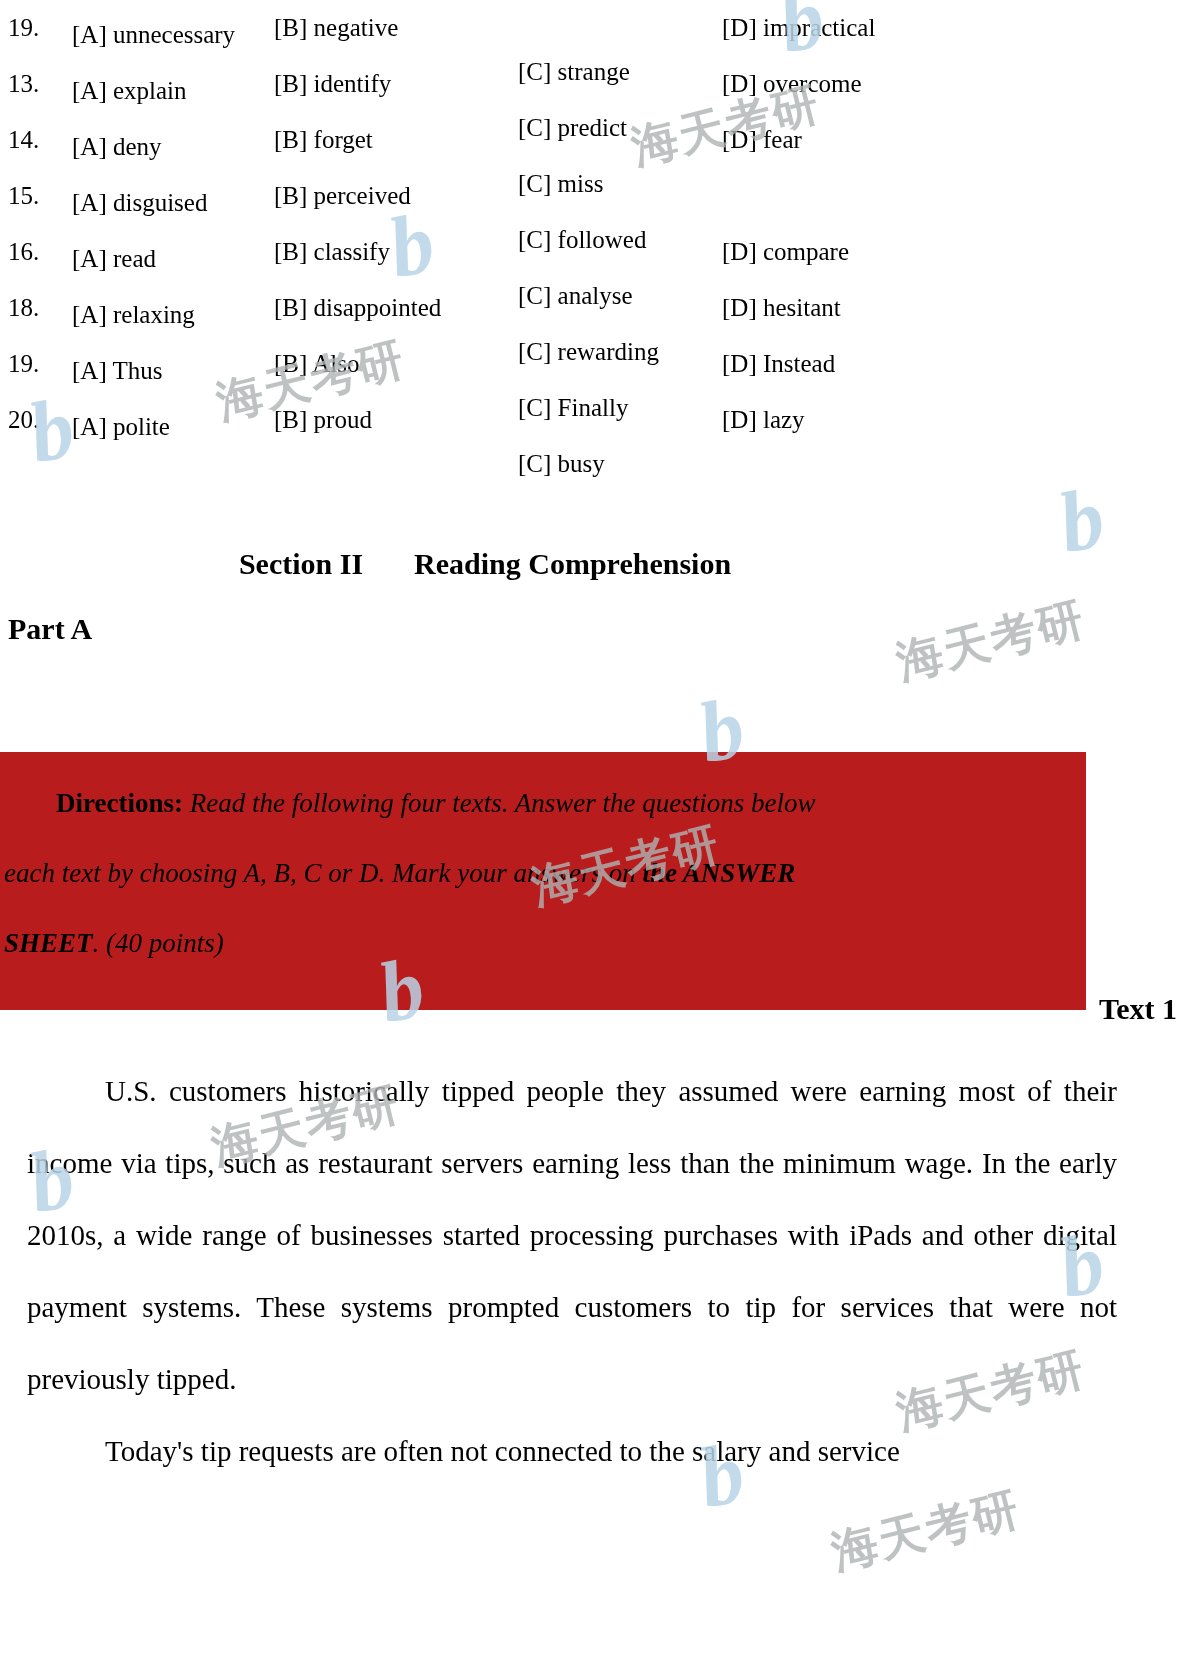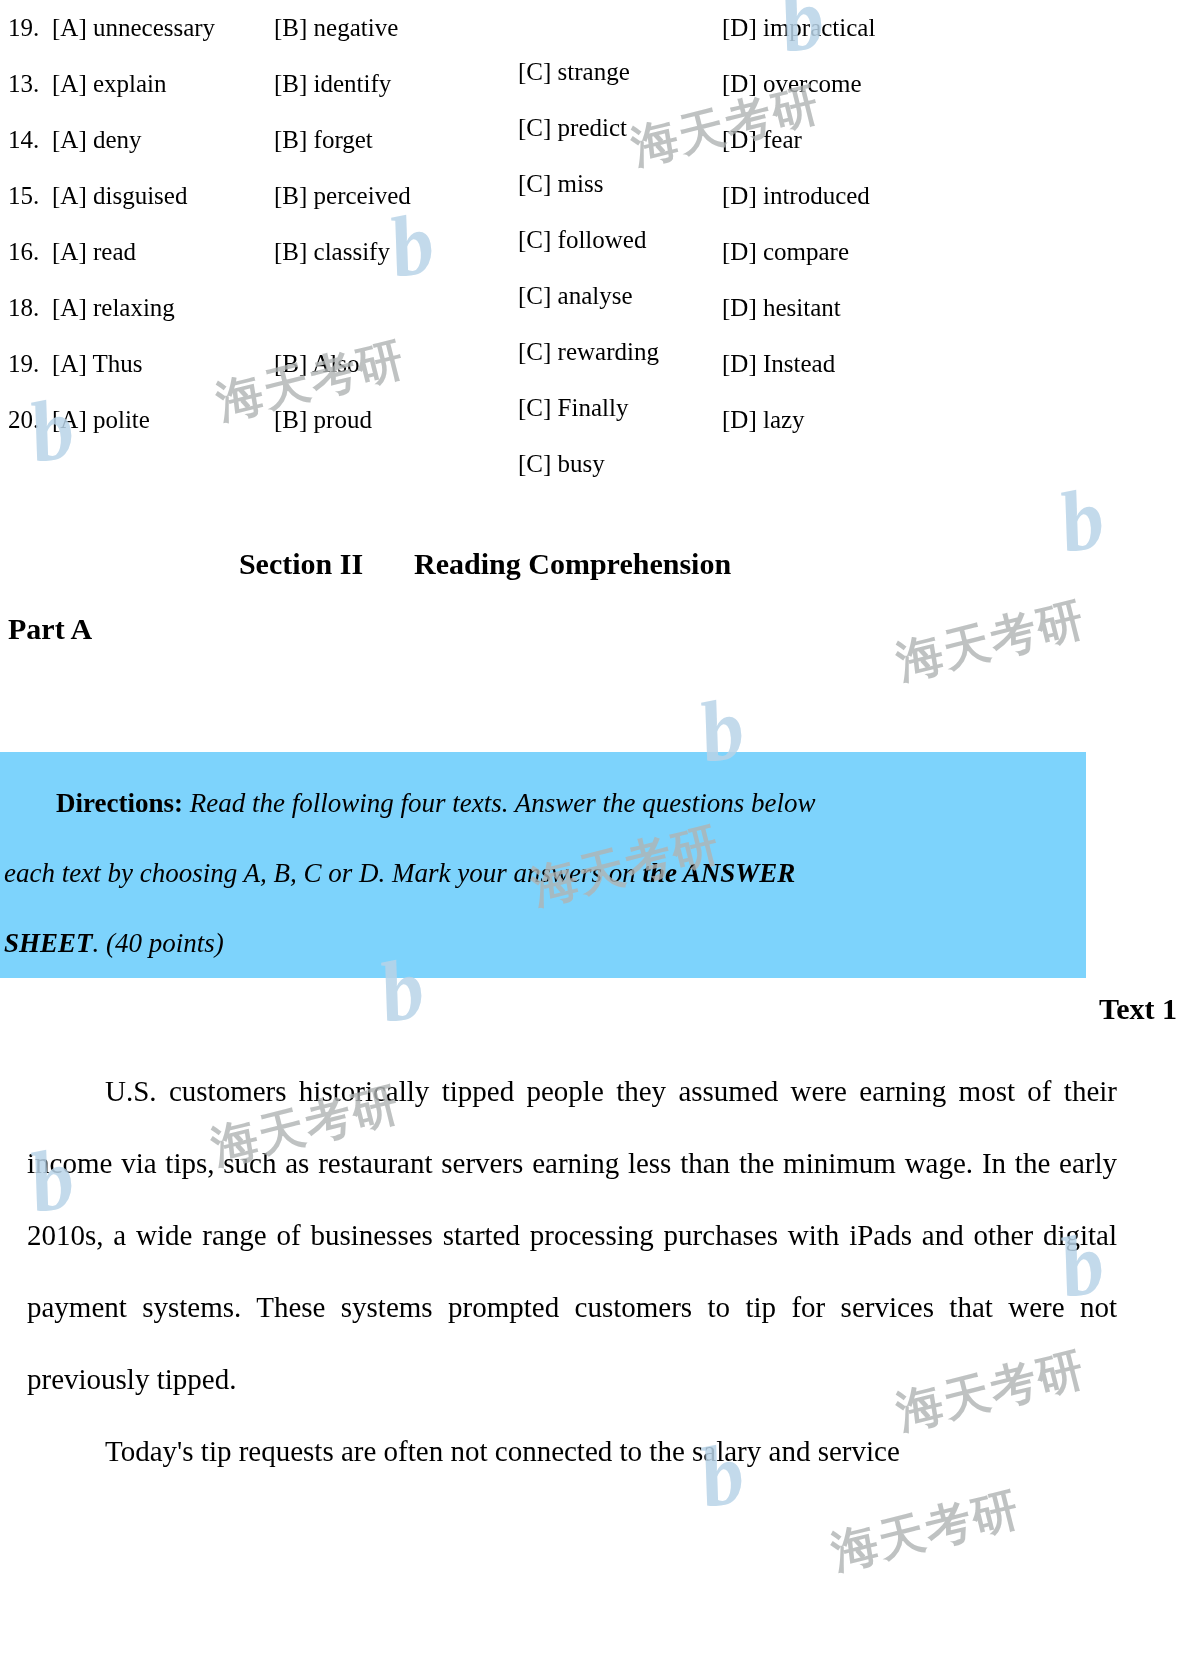--- a/index.html
+++ b/index.html
@@ -57,21 +57,21 @@
     height: 56px;
     font-size: 25px;
     line-height: 56px;
   }
   .opt-num {
     position: absolute;
     left: 8px;
     width: 48px;
     text-align: left;
   }
-  .opt-a { position: absolute; left: 52px; }
+  .opt-a { position: absolute; left: 72px; margin-top: 7px; }
   .opt-b { position: absolute; left: 274px; }
   .opt-c { position: absolute; left: 518px; margin-top: 44px; }
   .opt-d { position: absolute; left: 722px; }
 
   
   .opt-row.r17 .opt-d { left: 672px; }
 
   
   .section-heading {
     position: absolute;
@@ -93,22 +93,22 @@
     font-weight: bold;
     z-index: 2;
   }
 
   
   .directions {
     position: absolute;
     top: 752px;
     left: 0;
     width: 1086px;
-    background: #7dd3fc;
-    padding: 16px 0 0 0;
+    background: #b91c1c;
+    padding: 16px 0 32px 0;
     z-index: 2;
   }
   .dir-line {
     font-size: 27px;
     line-height: 70px;
     font-style: italic;
     padding: 0 4px;
     white-space: nowrap;
   }
   .dir-line.l1 { text-indent: 52px; }
@@ -177,35 +177,35 @@
     <span class="opt-b">[B] forget</span>
     <span class="opt-c">[C] miss</span>
     <span class="opt-d">[D] fear</span>
   </div>
 
   <div class="opt-row r15">
     <span class="opt-num">15.</span>
     <span class="opt-a">[A]  disguised</span>
     <span class="opt-b">[B] perceived</span>
     <span class="opt-c">[C] followed</span>
-    <span class="opt-d">[D] introduced</span>
   </div>
 
   <div class="opt-row r16">
     <span class="opt-num">16.</span>
     <span class="opt-a">[A]  read</span>
     <span class="opt-b">[B] classify</span>
     <span class="opt-c">[C] analyse</span>
     <span class="opt-d">[D] compare</span>
   </div>
 
 
   <div class="opt-row r18">
     <span class="opt-num">18.</span>
     <span class="opt-a">[A]  relaxing</span>
+    <span class="opt-b">[B] disappointed</span>
     <span class="opt-c">[C] rewarding</span>
     <span class="opt-d">[D] hesitant</span>
   </div>
 
   <div class="opt-row r19">
     <span class="opt-num">19.</span>
     <span class="opt-a">[A]  Thus</span>
     <span class="opt-b">[B] Also</span>
     <span class="opt-c">[C] Finally</span>
     <span class="opt-d">[D] Instead</span>

